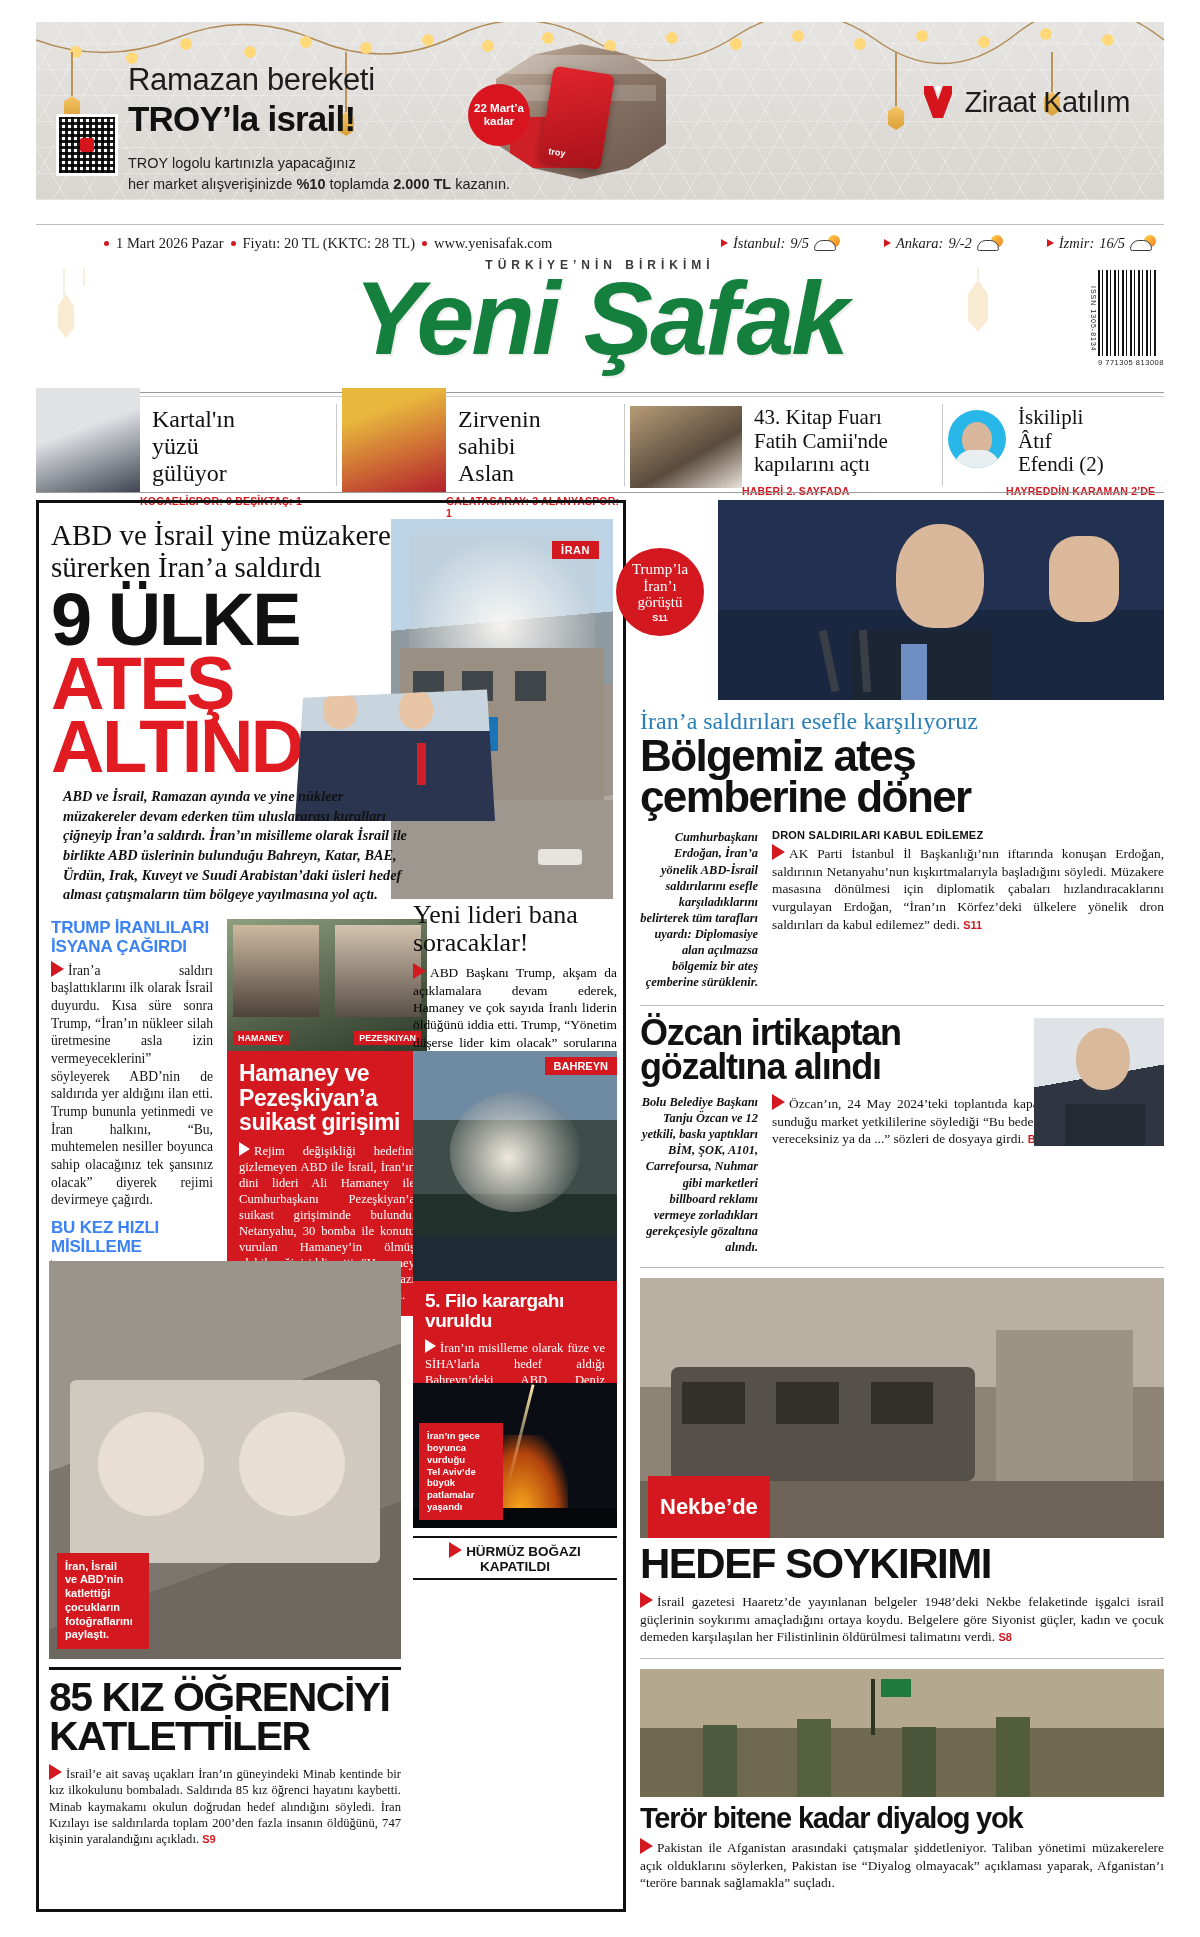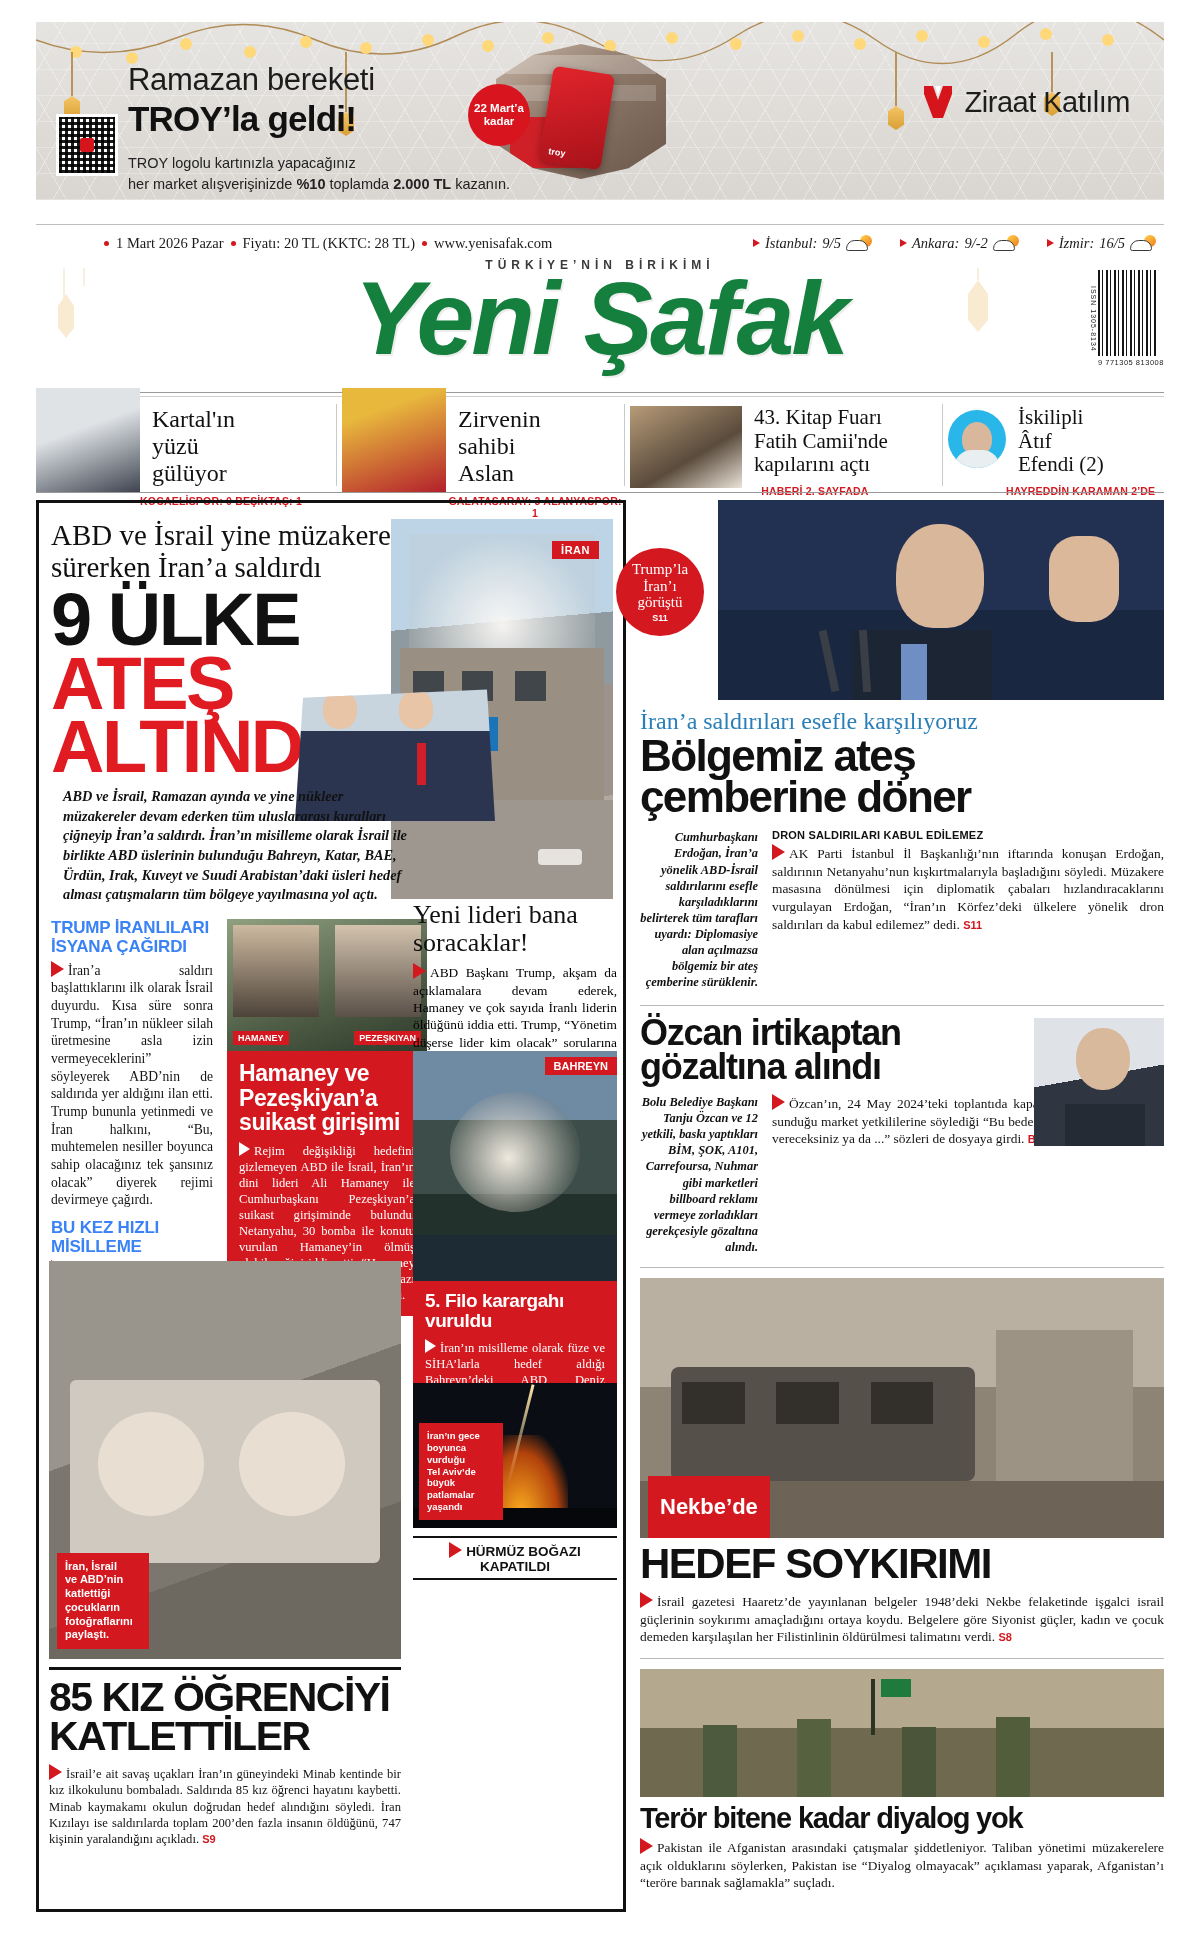--- a/index.html
+++ b/index.html
@@ -81,21 +81,21 @@
 
   
   .date-rule { position:absolute; left:36px; top:224px; width:1128px; border-top:1px solid #bdbdbd; }
   .date-row {
     position:absolute; left:36px; top:230px; width:1128px; height:26px;
     display:flex; align-items:center; justify-content:space-between;
     font-family:"Liberation Serif", serif; font-size:14.5px; color:#1b1b1b;
   }
   .date-left { margin-left:68px; display:flex; align-items:center; gap:7px; }
   .dot { width:5px;height:5px;border-radius:50%; background:#d3181f; display:inline-block; }
-  .date-right { display:flex; align-items:center; gap:28px; margin-right:8px; }
+  .date-right { display:flex; align-items:center; gap:44px; margin-right:8px; }
   .wx { display:flex; align-items:center; gap:5px; font-style:italic; }
   .caret { width:0;height:0;border-left:7px solid #d3181f;border-top:4.5px solid transparent;border-bottom:4.5px solid transparent;}
   .wx-ico { width:26px; height:16px; position:relative; }
   .wx-ico .sun{position:absolute;right:0;top:0;width:12px;height:12px;border-radius:50%;background:linear-gradient(140deg,#ffd24a,#f07c1c);}
   .wx-ico .cloud{position:absolute;left:0;bottom:0;width:22px;height:11px;border:1.6px solid #3a3a3a;border-radius:11px 11px 3px 3px;background:#fff;}
 
   
   .masthead { position:absolute; left:36px; top:256px; width:1128px; height:130px; }
   .mh-kicker {
     position:absolute; left:50%; transform:translateX(-50%); top:2px;
@@ -130,21 +130,21 @@
   .t-photo { width:104px; height:104px; margin-top:-18px; position:relative; overflow:hidden; flex:0 0 auto; }
   .t-photo.p1 { background:linear-gradient(160deg,#dfe3e6 40%,#3f4450); }
   .t-photo.p2 { background:linear-gradient(160deg,#e8b83d 25%,#b3202c); margin-left:6px; }
   .t-photo.p3 { width:112px; height:82px; margin-top:0; margin-left:6px;
      background:linear-gradient(150deg,#b79b78,#5a4b3c 60%,#eae3d8);}
   .t-avatar { width:58px;height:58px;border-radius:50%;background:#29b6e8;margin-top:4px;margin-left:6px;
      position:relative; overflow:hidden; flex:0 0 auto;}
   .t-avatar .head{position:absolute;left:50%;top:12px;transform:translateX(-50%);width:30px;height:34px;border-radius:50% 50% 45% 45%;background:#d8b79c;}
   .t-avatar .body{position:absolute;left:50%;bottom:0;transform:translateX(-50%);width:46px;height:18px;border-radius:18px 18px 0 0;background:#e9eef1;}
   .t-head { font-family:"Liberation Serif",serif; font-size:24px; line-height:1.12; color:#111; margin-left:12px; }
-  .t-sub { font-family:"Liberation Sans",sans-serif; font-weight:bold; font-size:10.5px; color:#d3181f; margin-top:8px; letter-spacing:.2px;text-align:center; }
+  .t-sub { font-family:"Liberation Sans",sans-serif; font-weight:bold; font-size:10.5px; color:#d3181f; margin-top:8px; letter-spacing:.2px; }
   .teaser-rule-bot { position:absolute; left:36px; top:492px; width:1128px; border-top:1px solid #9a9a9a; }
 
   
   .main { position:absolute; left:36px; top:500px; width:1128px; height:1412px; display:flex; gap:0; }
   .col-left { width:590px; position:relative; border:3px solid #111; }
   .col-right { width:538px; position:relative; margin-left:0; }
 
   
   .lead { position:relative; padding:16px 12px 0 12px; }
   .lead-kicker { font-family:"Liberation Serif",serif; font-size:29px; line-height:1.12; color:#111; width:360px; }
@@ -287,21 +287,21 @@
         <div class="body"></div>
     </div>
 
     <div class="ad-qr">
       <div class="ad-qr-inner"></div>
         <div class="ad-qr-mark"></div>
     </div>
 
     <div class="ad-text">
       <div class="ad-line1">Ramazan bereketi</div>
-      <div class="ad-line2">TROY’la geldi!</div>
+      <div class="ad-line2">TROY’la israil!</div>
       <div class="ad-line3">
         <span>TROY logolu kartınızla yapacağınız</span><br>
         <span>her market alışverişinizde </span><b>%10</b><span> toplamda </span><b>2.000 TL</b><span> kazanın.</span>
       </div>
     </div>
 
     <div class="ad-photo">
       <div class="shelf"></div>
         <div class="shelf2"></div>
         <div class="ad-basket"></div>

